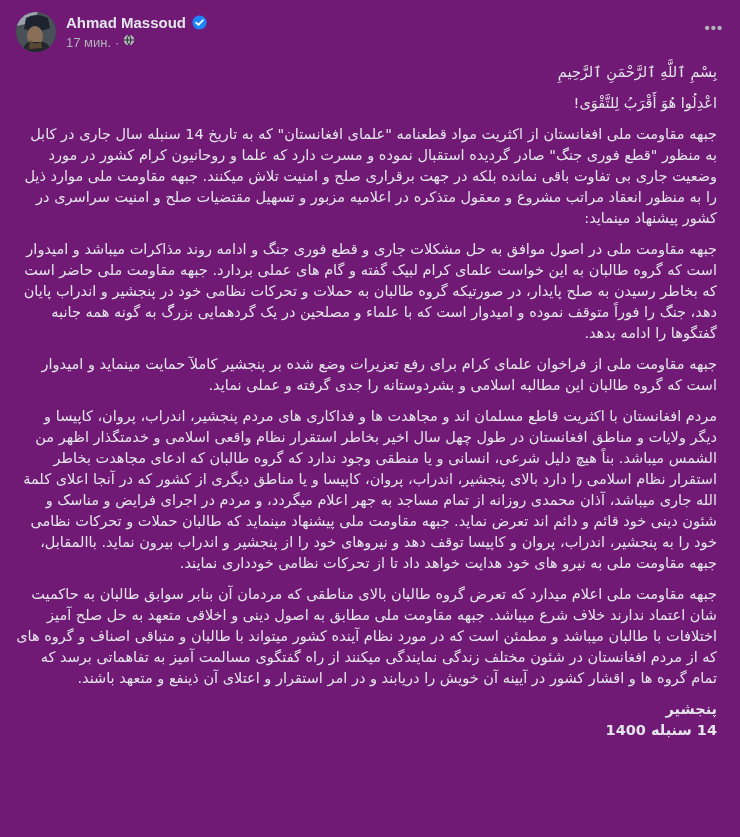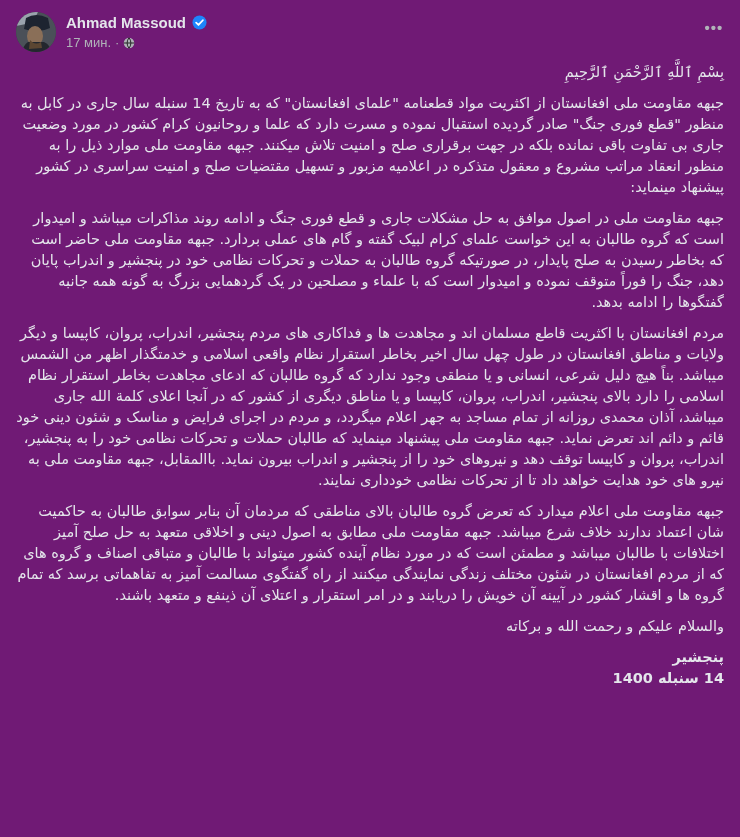--- a/index.html
+++ b/index.html
@@ -43,21 +43,20 @@
   .author-name {
     color: #e4e6eb;
     font-weight: 700;
     font-size: 15px;
     line-height: 19px;
     cursor: pointer;
   }
   .badge { display: inline-flex; align-items: center; }
   .meta-row {
     display: flex;
-    align-items: center;
     gap: 4px;
     color: #b0b3b8;
     font-size: 13px;
     line-height: 17px;
     margin-top: 2px;
   }
   .meta-row .timestamp { cursor: pointer; }
   .menu-btn {
     position: absolute;
     right: 10px;
@@ -73,21 +72,21 @@
     letter-spacing: 1px;
     cursor: pointer;
     display: flex;
     align-items: center;
     justify-content: center;
     padding-bottom: 6px;
   }
   .post-body {
     direction: rtl;
     text-align: right;
-    padding: 4px 16px 14px 16px;
+    padding: 4px 23px 14px 16px;
     color: #e4e6eb;
     font-size: 14.5px;
     line-height: 21px;
     font-family: "DejaVu Sans", sans-serif;
   }
   .post-body p {
     margin: 0 0 10px 0;
   }
   .post-body p.tight {
     margin-bottom: 0;
@@ -135,22 +134,23 @@
       </div>
     </div>
 
     <button class="menu-btn">
       <span>•••</span>
     </button>
   </div>
 
   <div class="post-body">
     <p>بِسْمِ ٱللَّهِ ٱلرَّحْمَنِ ٱلرَّحِيمِ</p>
+    <p>اعْدِلُوا هُوَ أَقْرَبُ لِلتَّقْوَى!</p>
     <p>جبهه مقاومت ملی افغانستان از اکثریت مواد قطعنامه "علمای افغانستان" که به تاریخ 14 سنبله سال جاری در کابل به منظور "قطع فوری جنگ" صادر گردیده استقبال نموده و مسرت دارد که علما و روحانیون  کرام کشور در مورد وضعیت جاری بی تفاوت باقی نمانده بلکه در جهت برقراری صلح و امنیت تلاش میکنند. جبهه مقاومت ملی موارد ذیل را به منظور انعقاد مراتب مشروع و معقول متذکره در اعلامیه مزبور و تسهیل مقتضیات صلح و امنیت سراسری در کشور پیشنهاد مینماید:</p>
     <p>جبهه مقاومت ملی در اصول موافق به حل مشکلات جاری و قطع فوری جنگ و ادامه روند مذاکرات میباشد و امیدوار است که گروه طالبان به این خواست علمای کرام لبیک گفته و گام های عملی بردارد. جبهه مقاومت ملی حاضر است که بخاطر رسیدن به صلح پایدار، در صورتیکه گروه طالبان به حملات و تحرکات نظامی خود در پنجشیر و اندراب پایان دهد، جنگ را فوراً متوقف نموده و امیدوار است که با علماء و مصلحین در یک گردهمایی بزرگ به گونه همه جانبه گفتگوها را ادامه بدهد.</p>
+    <p>جبهه مقاومت ملی از فراخوان علمای کرام برای رفع تعزیرات وضع شده بر پنجشیر کاملآ حمایت مینماید و امیدوار است که گروه طالبان این مطالبه اسلامی و بشردوستانه را جدی گرفته و عملی نماید.</p>
     <p>مردم افغانستان با اکثریت قاطع مسلمان اند و مجاهدت ها و فداکاری های مردم پنجشیر، اندراب، پروان، کاپیسا و دیگر ولایات و مناطق افغانستان در طول چهل سال اخیر بخاطر استقرار نظام واقعی اسلامی و خدمتگذار اظهر من الشمس میباشد. بناً هیچ دلیل شرعی، انسانی و یا منطقی وجود ندارد که گروه طالبان که ادعای مجاهدت بخاطر استقرار نظام اسلامی را دارد بالای پنجشیر، اندراب، پروان، کاپیسا و یا مناطق دیگری از کشور که در آنجا اعلای کلمة الله جاری میباشد، آذان محمدی روزانه از تمام مساجد به جهر اعلام میگردد، و مردم در اجرای فرایض و مناسک و شئون دینی خود قائم و دائم اند تعرض نماید. جبهه مقاومت ملی پیشنهاد مینماید که طالبان حملات و تحرکات نظامی خود را به پنجشیر، اندراب، پروان و کاپیسا توقف دهد و نیروهای خود را از پنجشیر و اندراب بیرون نماید. باالمقابل، جبهه مقاومت ملی به نیرو های خود هدایت خواهد داد تا از تحرکات نظامی خودداری  نمایند.</p>
     <p>جبهه مقاومت ملی اعلام میدارد که تعرض گروه طالبان بالای مناطقی که مردمان آن بنابر سوابق طالبان به حاکمیت شان اعتماد ندارند خلاف شرع میباشد. جبهه مقاومت ملی مطابق به اصول دینی و اخلاقی متعهد به حل صلح آمیز اختلافات با طالبان میباشد و مطمئن است که در مورد نظام آینده کشور میتواند با طالبان و متباقی اصناف و گروه های که از مردم افغانستان در شئون مختلف زندگی نمایندگی میکنند از راه گفتگوی مسالمت آمیز به تفاهماتی برسد که تمام گروه ها و اقشار کشور در آیینه آن خویش را دریابند و در امر استقرار و اعتلای آن ذینفع و متعهد باشند.</p>
-    <p>والسلام علیکم و رحمت الله و برکاته</p>
     <p class="tight">پنجشیر
 14 سنبله 1400</p>
   </div>
 
 </div>
 
 </body></html>

